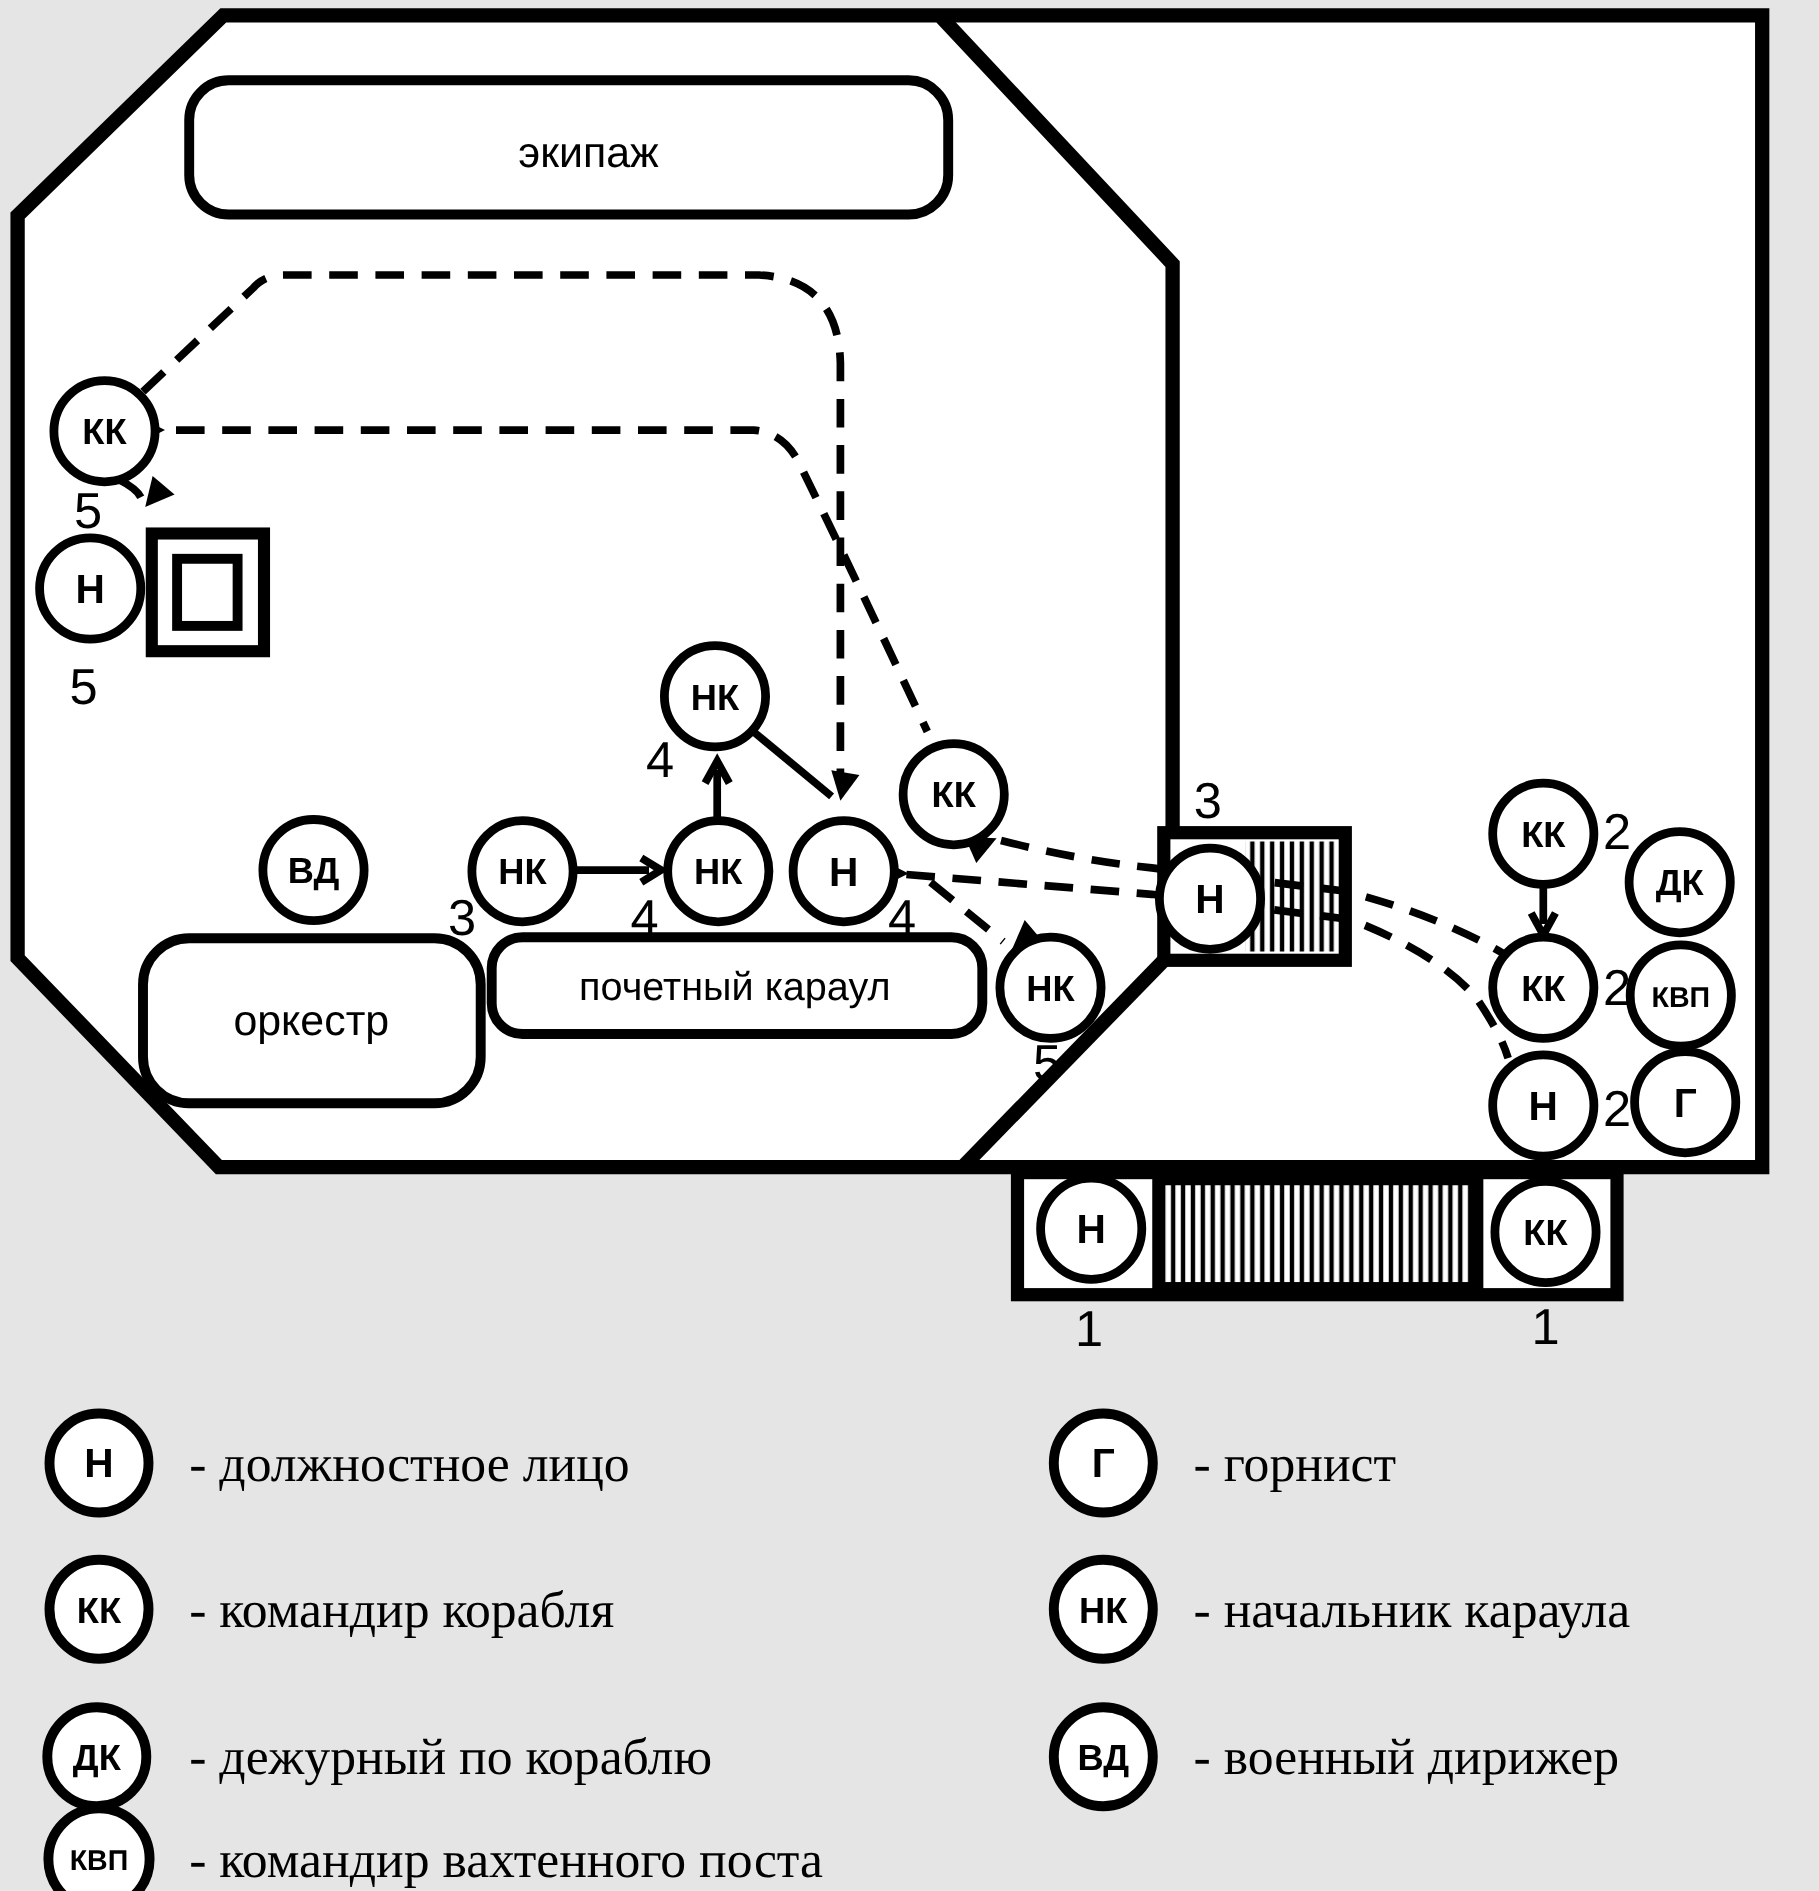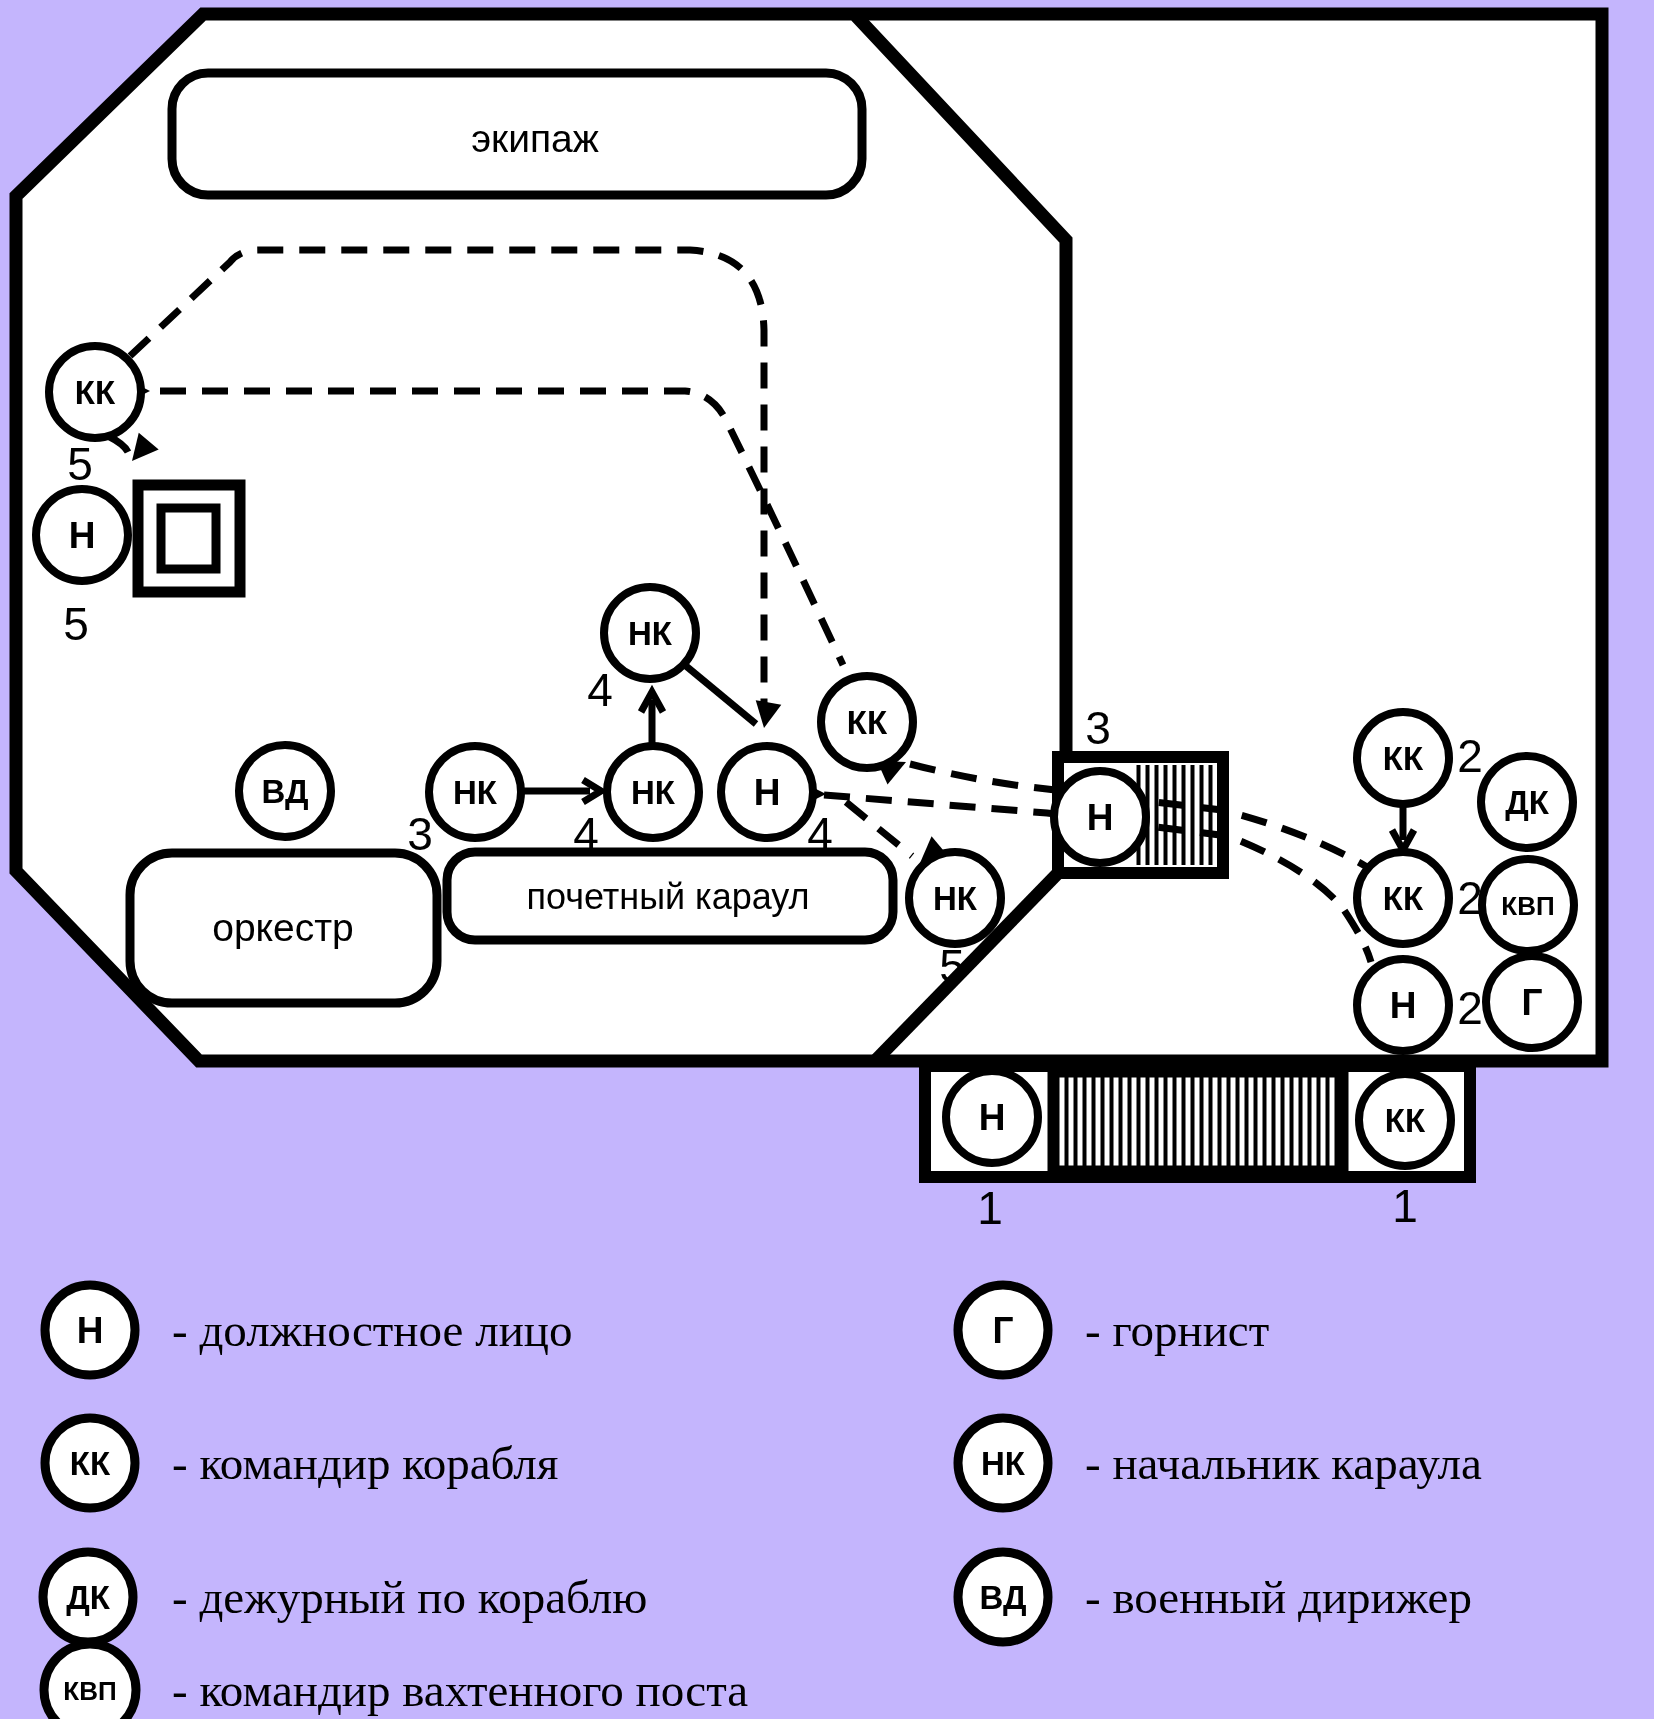--- a/index.html
+++ b/index.html
@@ -1,16 +1,16 @@
 <!DOCTYPE html>
 <html><head>
 <meta charset="utf-8">
 <style>
   html,body{margin:0;padding:0;background:#ffffff;}
-  .page{width:1654px;max-width:100%;margin:0 auto;background:#c4b5fd;}
+  .page{width:1654px;max-width:100%;margin:0 auto;background:#e5e5e5;}
   svg{display:block;width:100%;height:auto;}
   svg text{fill:#000;text-anchor:middle;}
   .abbr2{font:600 33px "Liberation Sans", sans-serif;}
   .abbr1{font:600 37px "Liberation Sans", sans-serif;}
   .abbr3{font:600 26px "Liberation Sans", sans-serif;}
   .num{font:400 46px "Liberation Sans", sans-serif;}
   .zone{font:400 39px "Liberation Sans", sans-serif;}
   .zone-sm{font:400 36px "Liberation Sans", sans-serif;}
   .leg{font:400 47px "Liberation Serif", serif;text-anchor:start;}
   .ink{stroke:#000;fill:none;}

